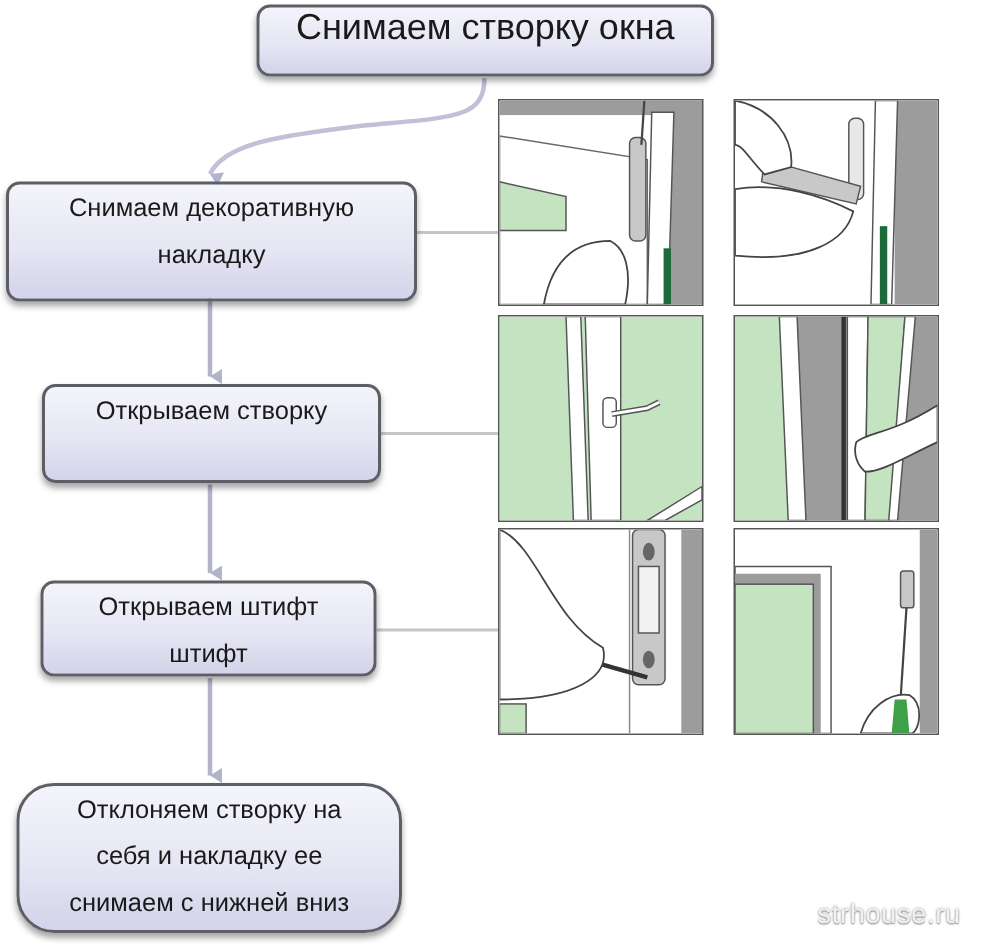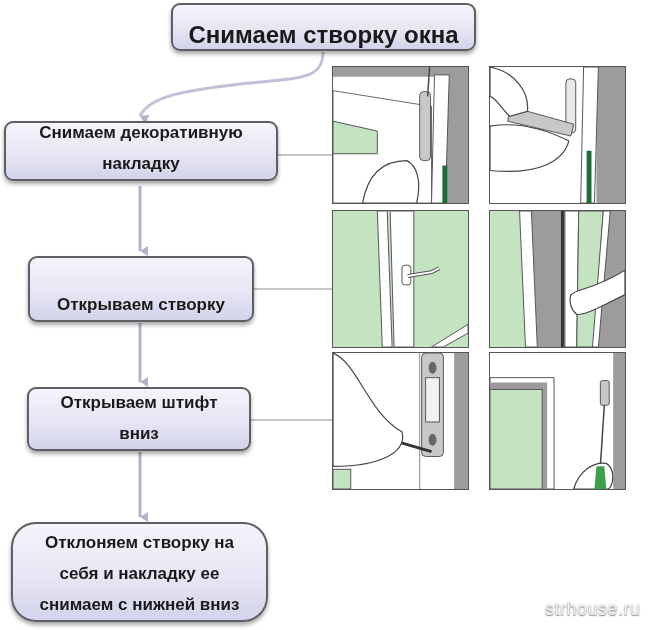--- a/index.html
+++ b/index.html
@@ -1,25 +1,25 @@
 <!DOCTYPE html>
 <html><head>
 <meta charset="utf-8">
 <style>
   html,body{margin:0;padding:0;background:#fff;}
   body{width:670px;height:630px;position:relative;overflow:hidden;font-family:"Liberation Sans",sans-serif;}
   .box{position:absolute;border:2px solid #5e5e66;border-radius:9px;
        background:linear-gradient(#f4f4fb 0%,#e6e6f4 55%,#d3d3ea 100%);
        box-shadow:0 3px 4px rgba(0,0,0,.35);
-       display:flex;align-items:flex-end;justify-content:center;text-align:center;
-       color:#1a1a1a;box-sizing:border-box;font-weight:bold;}
+       display:flex;align-items:flex-start;justify-content:center;text-align:center;
+       color:#1a1a1a;box-sizing:border-box;}
   .box span{display:block;}
   .title-box{left:171px;top:3px;width:305px;height:48px;font-size:24px;}
   .step{font-size:17px;line-height:31px;}
-  #s1{left:4px;top:121px;width:274px;height:60px;}
+  #s1{left:4px;top:121px;width:274px;height:80px;}
   #s2{left:28px;top:256px;width:226px;height:66px;}
   #s3{left:27px;top:387px;width:224px;height:64px;}
   #s4{left:11px;top:522px;width:257px;height:100px;border-radius:25px;}
   svg.conn{position:absolute;left:0;top:0;width:670px;height:630px;pointer-events:none;}
   .photo{position:absolute;border:1.5px solid #555;background:#fff;overflow:hidden;box-sizing:border-box;}
   .photo svg{width:100%;height:100%;display:block;}
   .wm{position:absolute;left:545px;top:599px;font-size:18px;color:#f2f2f2;
       text-shadow:0 0 2px #9a9a9a,0 1px 1px #888;letter-spacing:0.5px;}
 </style>
 </head>
@@ -51,21 +51,21 @@
   </div>
 </div>
 <div class="box step" id="s2">
   <div>
     <span>Открываем створку</span>
   </div>
 </div>
 <div class="box step" id="s3">
   <div>
     <span>Открываем штифт</span>
-    <span>вниз</span>
+    <span>штифт</span>
   </div>
 </div>
 <div class="box step" id="s4">
   <div>
     <span>Отклоняем створку на</span>
     <span>себя и накладку ее</span>
     <span>снимаем с нижней вниз</span>
   </div>
 </div>
 

